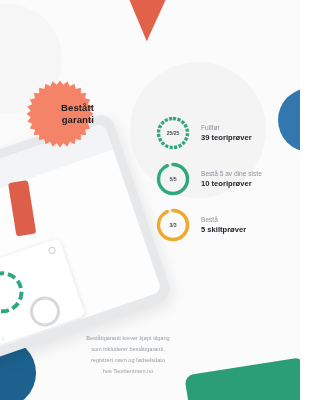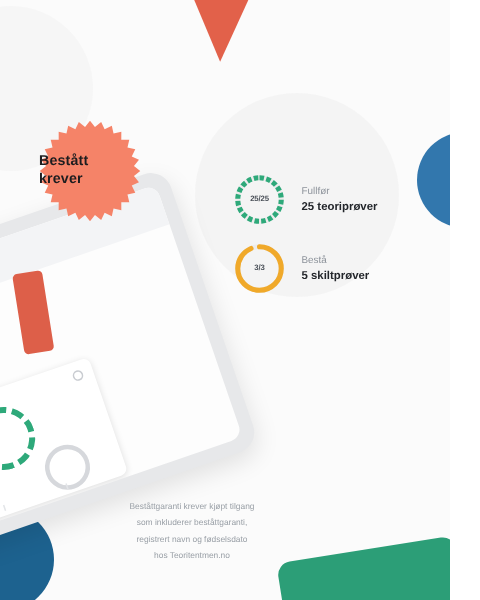--- a/index.html
+++ b/index.html
@@ -162,21 +162,21 @@
     width: 68px;
     height: 68px;
   }
   #badge svg { display: block; width: 68px; height: 68px; }
   #badge-text {
     position: absolute;
     left: 0; top: 0;
     width: 68px; height: 68px;
     display: flex;
     flex-direction: column;
-    align-items: flex-start;
+    align-items: flex-end;
     justify-content: center;
     color: #1d1d1f;
     font-size: 9.5px;
     font-weight: bold;
     line-height: 1.28;
     letter-spacing: .1px;
     text-align: center;
   }
 
   
@@ -274,42 +274,57 @@
   </div>
 
   <div id="badge">
     <svg viewBox="0 0 68 68">
       <g id="badge-burst" fill="#f58368">
           <polygon points="34.00,0.50 37.30,4.69 41.45,1.34 43.74,6.16 48.54,3.82 49.69,9.02 54.89,7.81 54.86,13.14 60.19,13.11 58.98,18.31 64.18,19.46 61.84,24.26 66.66,26.55 63.31,30.70 67.50,34.00 63.31,37.30 66.66,41.45 61.84,43.74 64.18,48.54 58.98,49.69 60.19,54.89 54.86,54.86 54.89,60.19 49.69,58.98 48.54,64.18 43.74,61.84 41.45,66.66 37.30,63.31 34.00,67.50 30.70,63.31 26.55,66.66 24.26,61.84 19.46,64.18 18.31,58.98 13.11,60.19 13.14,54.86 7.81,54.89 9.02,49.69 3.82,48.54 6.16,43.74 1.34,41.45 4.69,37.30 0.50,34.00 4.69,30.70 1.34,26.55 6.16,24.26 3.82,19.46 9.02,18.31 7.81,13.11 13.14,13.14 13.11,7.81 18.31,9.02 19.46,3.82 24.26,6.16 26.55,1.34 30.70,4.69" fill="#f58368"></polygon>
         </g>
     </svg>
     <div id="badge-text">
       <span>Bestått</span>
-      <span>krever</span>
+      <span>garanti</span>
     </div>
   </div>
 
   <div id="goal-list">
 
     <div class="goal-row">
       <div class="goal-ring">
         <svg viewBox="0 0 36 36">
           <g class="ring-art">
               <circle cx="18" cy="18" r="14.5" fill="none" stroke="#ececec" stroke-width="3.4"></circle>
               <circle cx="18" cy="18" r="14.5" fill="none" stroke="#2ea97a" stroke-width="3.4" transform="rotate(-90 18 18)" stroke-dasharray="3.06 1.50" stroke-dashoffset="0"></circle>
             </g>
         </svg>
         <div class="goal-ring-value">25/25</div>
       </div>
       <div class="goal-text">
         <div class="goal-caption">Fullfør</div>
-        <div class="goal-title">25 teoriprøver</div>
-      </div>
-    </div>
-
+        <div class="goal-title">39 teoriprøver</div>
+      </div>
+    </div>
+
+    <div class="goal-row">
+      <div class="goal-ring">
+        <svg viewBox="0 0 36 36">
+          <g class="ring-art">
+              <circle cx="18" cy="18" r="14.5" fill="none" stroke="#ececec" stroke-width="3.4"></circle>
+              <circle cx="18" cy="18" r="14.5" fill="none" stroke="#2ea97a" stroke-width="3.4" transform="rotate(-90 18 18)" stroke-linecap="round" stroke-dasharray="84.73 6.38"></circle>
+            </g>
+        </svg>
+        <div class="goal-ring-value">5/5</div>
+      </div>
+      <div class="goal-text">
+        <div class="goal-caption">Bestå 5 av dine siste</div>
+        <div class="goal-title">10 teoriprøver</div>
+      </div>
+    </div>
 
     <div class="goal-row">
       <div class="goal-ring">
         <svg viewBox="0 0 36 36">
           <g class="ring-art">
               <circle cx="18" cy="18" r="14.5" fill="none" stroke="#ececec" stroke-width="3.4"></circle>
               <circle cx="18" cy="18" r="14.5" fill="none" stroke="#f0a92a" stroke-width="3.4" transform="rotate(-90 18 18)" stroke-linecap="round" stroke-dasharray="84.73 6.38"></circle>
             </g>
         </svg>
         <div class="goal-ring-value">3/3</div>

